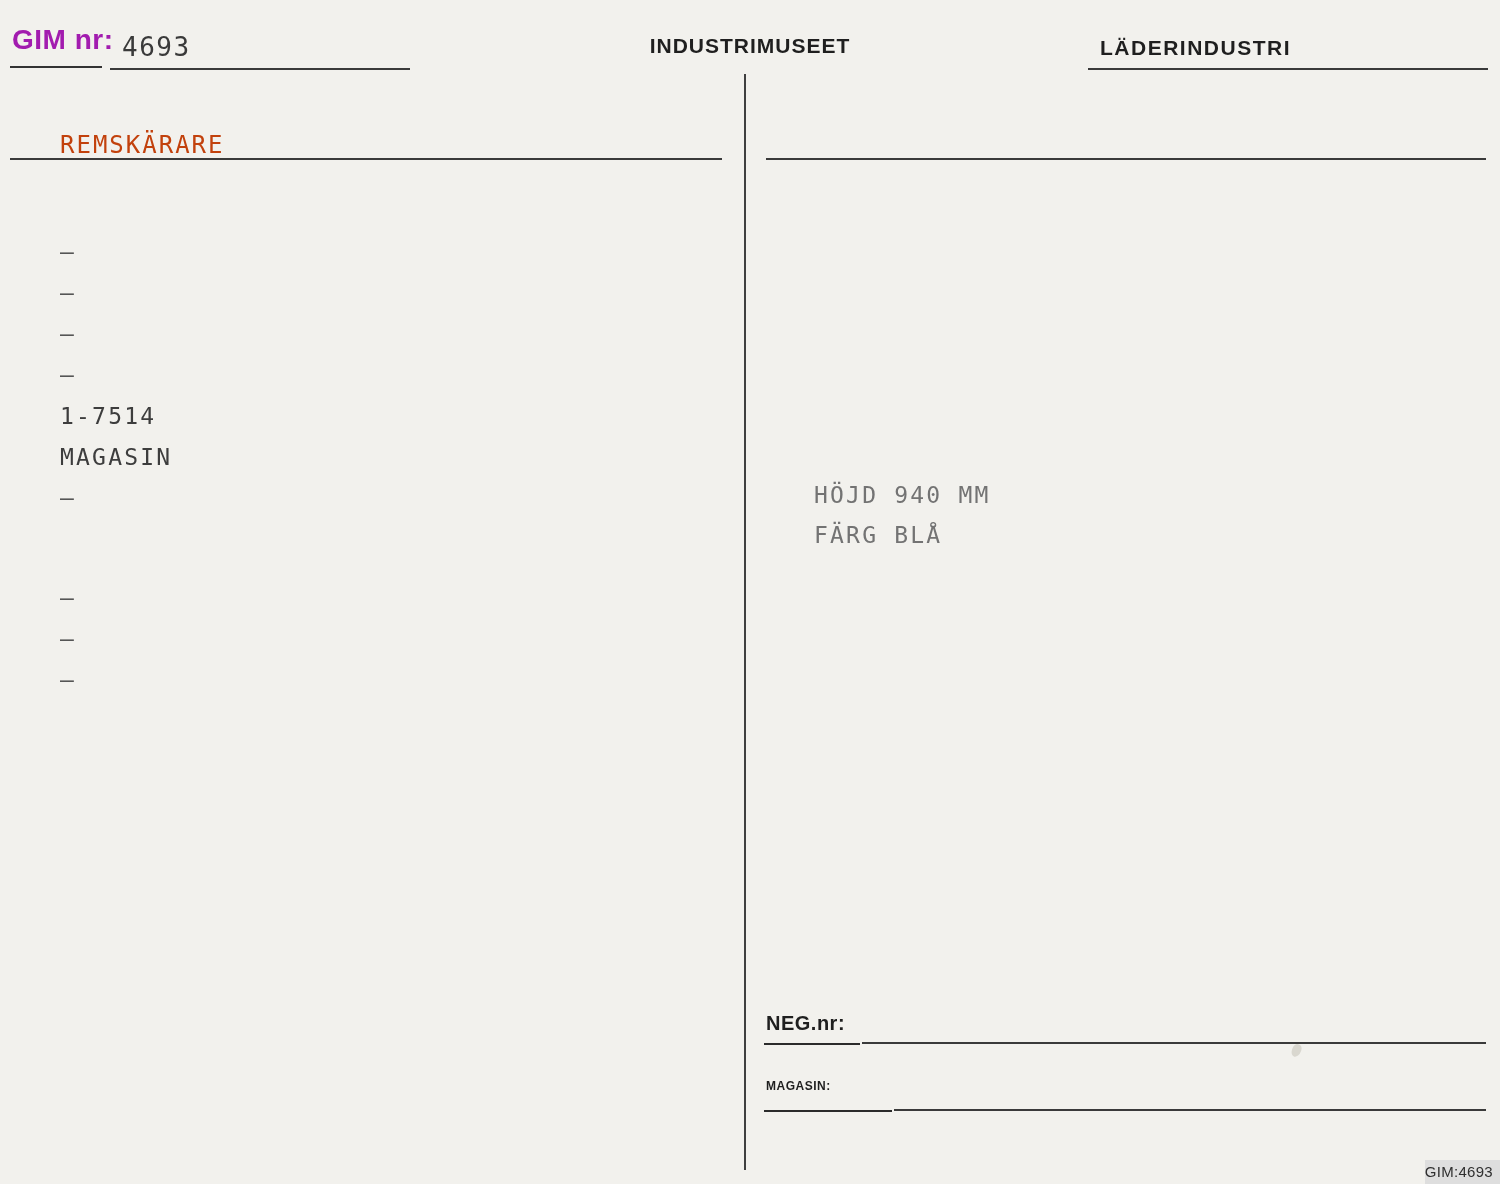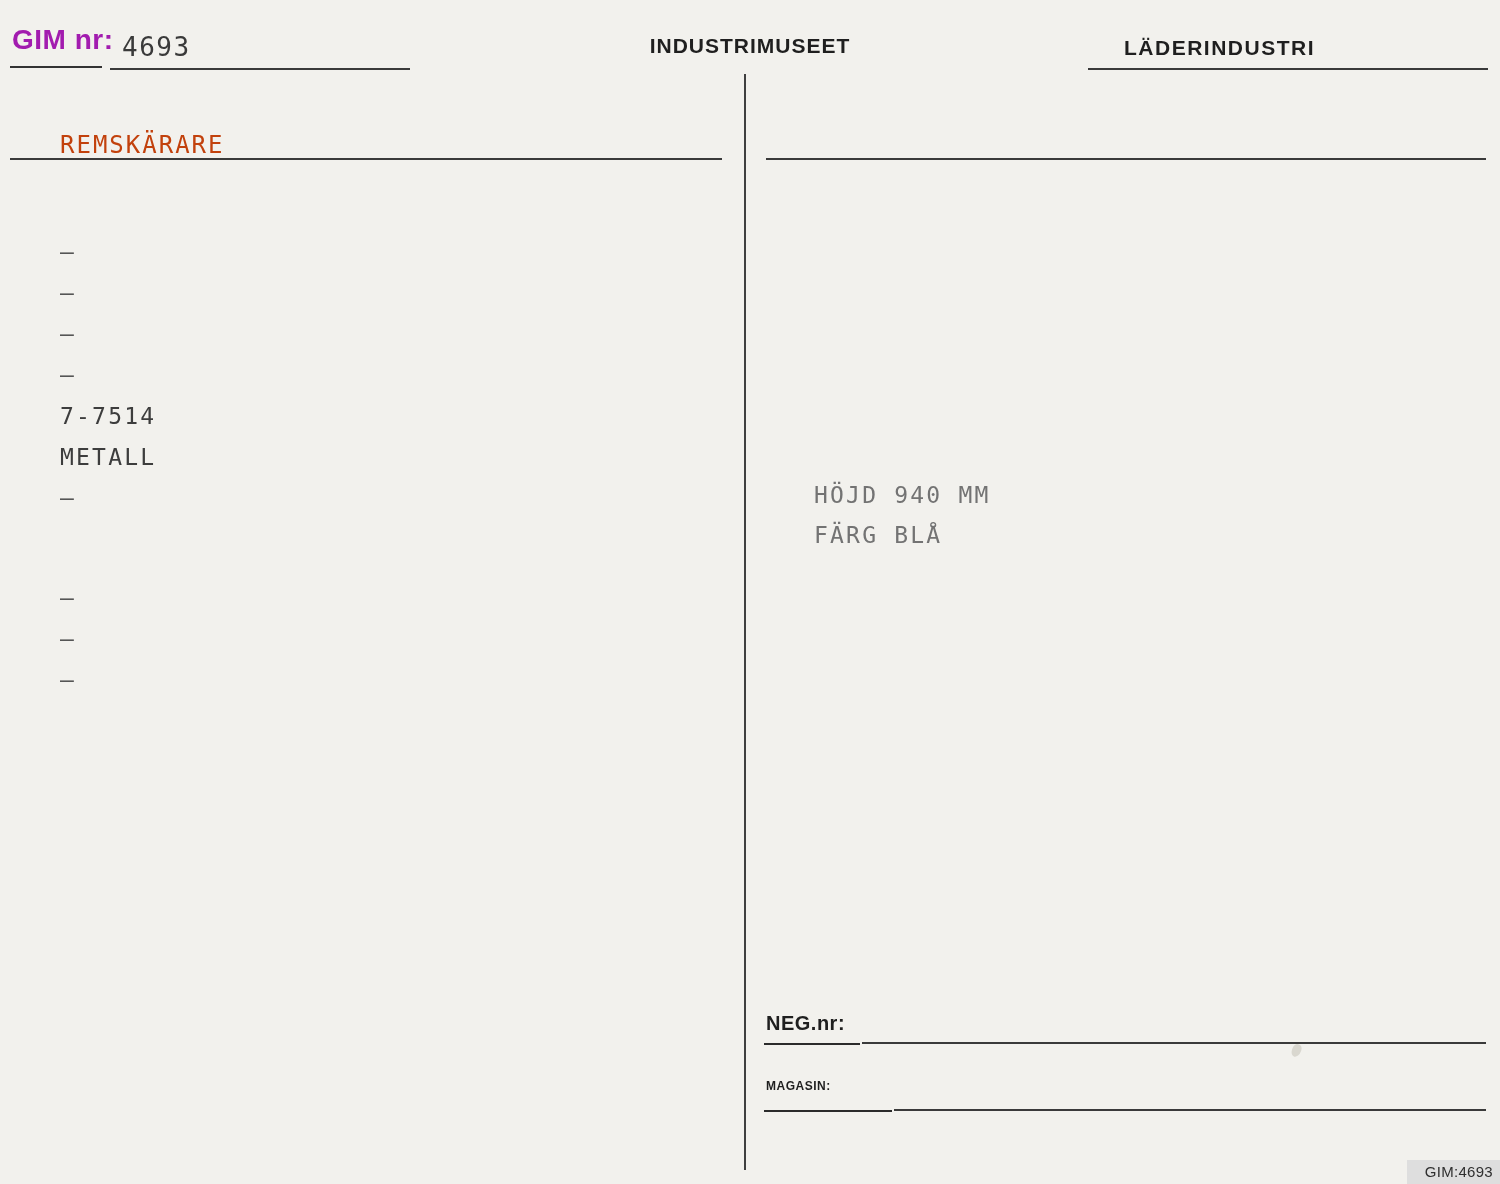--- a/index.html
+++ b/index.html
@@ -70,21 +70,20 @@
   .museum .line2 { letter-spacing: 2px; }
 
   .category {
     position: absolute;
     left: 1100px;
     top: 36px;
     font-weight: bold;
     font-size: 21px;
     letter-spacing: 1.5px;
     color: #1f1f1f;
-    margin-left: 24px;
   }
   .category-rule {
     position: absolute;
     left: 1088px;
     top: 68px;
     width: 400px;
     height: 1.5px;
     background: #3a3a3a;
   }
 
@@ -228,21 +227,21 @@
   }
 
   
   .watermark {
     position: absolute;
     right: 0;
     bottom: 0;
     background: #dedede;
     color: #2f2f2f;
     font-size: 15px;
-    padding: 3px 7px 4px 18px;
+    padding: 3px 7px 4px 0;
     letter-spacing: 0.3px;
   }
 
   
   .blemish {
     position: absolute;
     left: 1292px;
     top: 1044px;
     width: 9px;
     height: 13px;
@@ -272,22 +271,22 @@
 
   <div class="obj-name">REMSKÄRARE</div>
   <div class="left-rule"></div>
   <div class="right-rule"></div>
 
   <div class="left-lines">
     <div class="dash">–</div>
     <div class="dash">–</div>
     <div class="dash">–</div>
     <div class="dash">–</div>
-    <div>7-7514</div>
-    <div>METALL</div>
+    <div>1-7514</div>
+    <div>MAGASIN</div>
     <div class="dash">–</div>
   </div>
 
   <div class="left-lines-2">
     <div class="dash">–</div>
     <div class="dash">–</div>
     <div class="dash">–</div>
   </div>
 
   <div class="right-lines">

